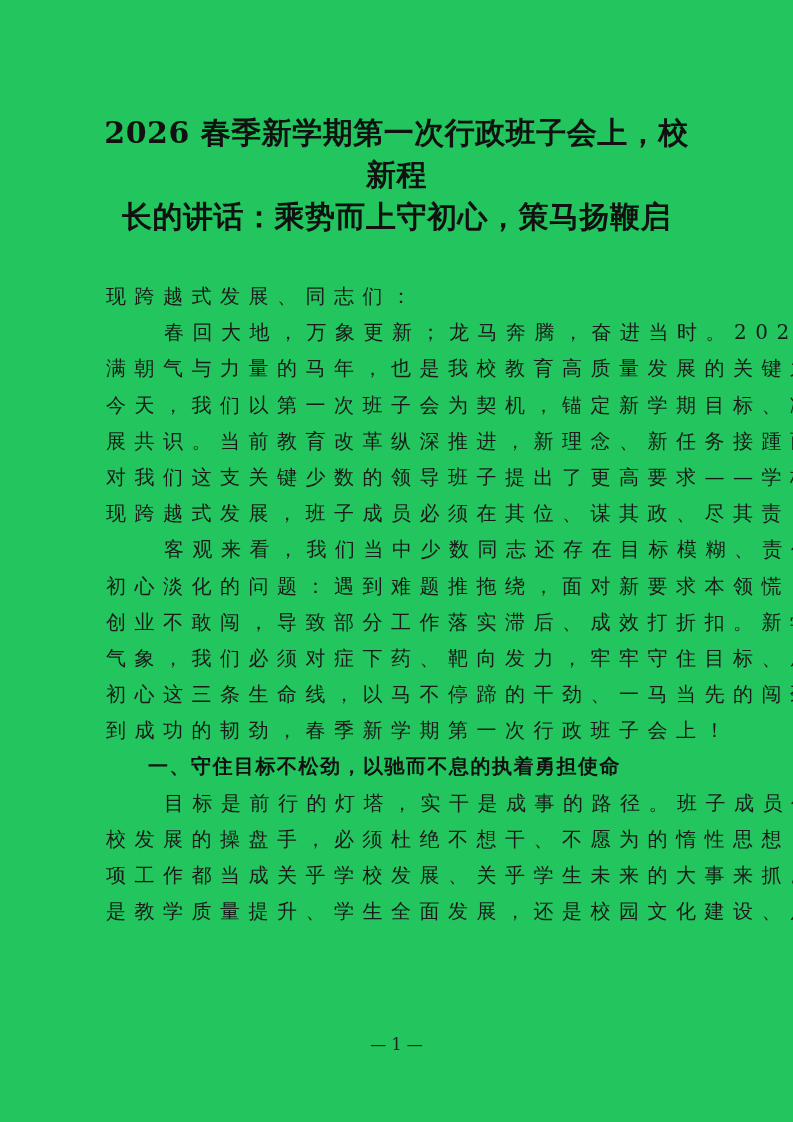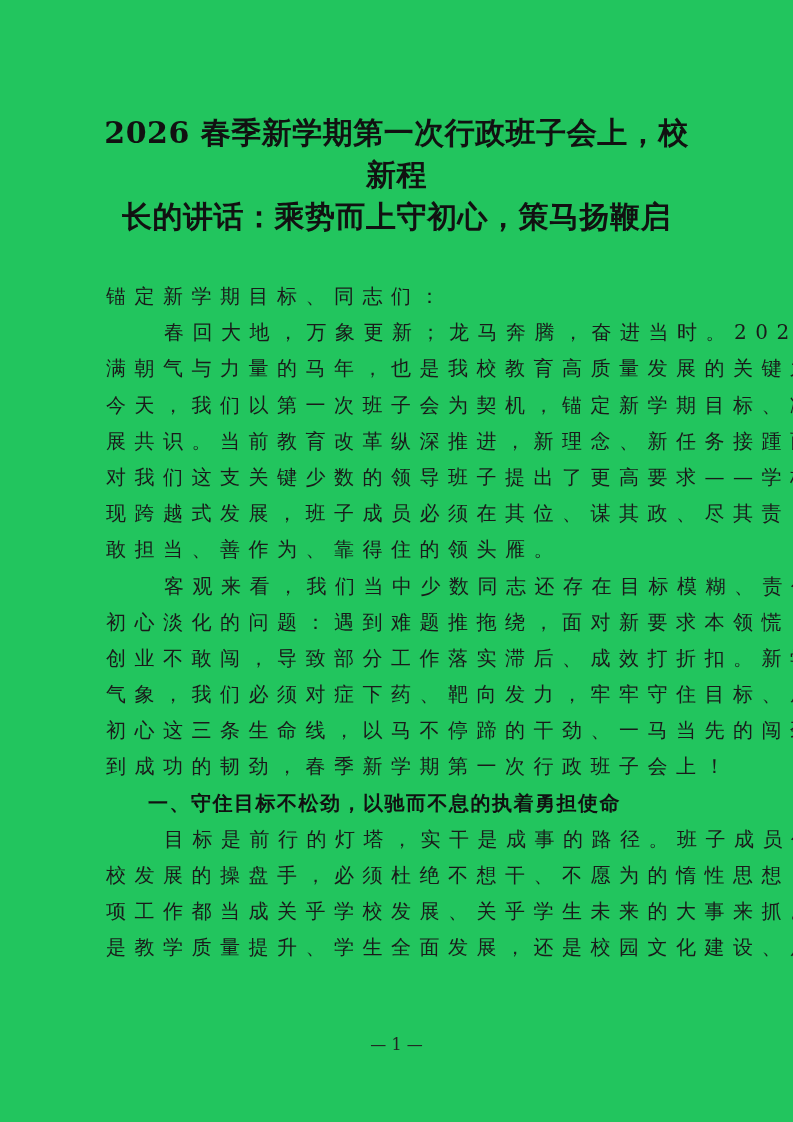--- a/index.html
+++ b/index.html
@@ -17,30 +17,29 @@
 <body>
 
 <div class="page">
   <div class="title">
     <div>2026 春季新学期第一次行政班子会上，校</div>
     <div>新程</div>
     <div>长的讲话：乘势而上守初心，策马扬鞭启</div>
   </div>
 
   <div class="body">
-    <div class="line last">锚定新学期目标、同志们：</div>
+    <div class="line last">现跨越式发展、同志们：</div>
 
     <div>
       <div class="line indent">春回大地，万象更新；龙马奔腾，奋进当时。2026 年是充</div>
       <div class="line">满朝气与力量的马年，也是我校教育高质量发展的关键之年。</div>
       <div class="line">今天，我们以第一次班子会为契机，锚定新学期目标、凝聚发</div>
       <div class="line">展共识。当前教育改革纵深推进，新理念、新任务接踵而至，</div>
       <div class="line">对我们这支关键少数的领导班子提出了更高要求——学校要实</div>
       <div class="line">现跨越式发展，班子成员必须在其位、谋其政、尽其责，成为</div>
-      <div class="line last">敢担当、善作为、靠得住的领头雁。</div>
     </div>
 
     <div>
       <div class="line indent">客观来看，我们当中少数同志还存在目标模糊、责任弱化、</div>
       <div class="line">初心淡化的问题：遇到难题推拖绕，面对新要求本领慌，干事</div>
       <div class="line">创业不敢闯，导致部分工作落实滞后、成效打折扣。新学期新</div>
       <div class="line">气象，我们必须对症下药、靶向发力，牢牢守住目标、底线、</div>
       <div class="line">初心这三条生命线，以马不停蹄的干劲、一马当先的闯劲、马</div>
       <div class="line last">到成功的韧劲，春季新学期第一次行政班子会上！</div>
     </div>

